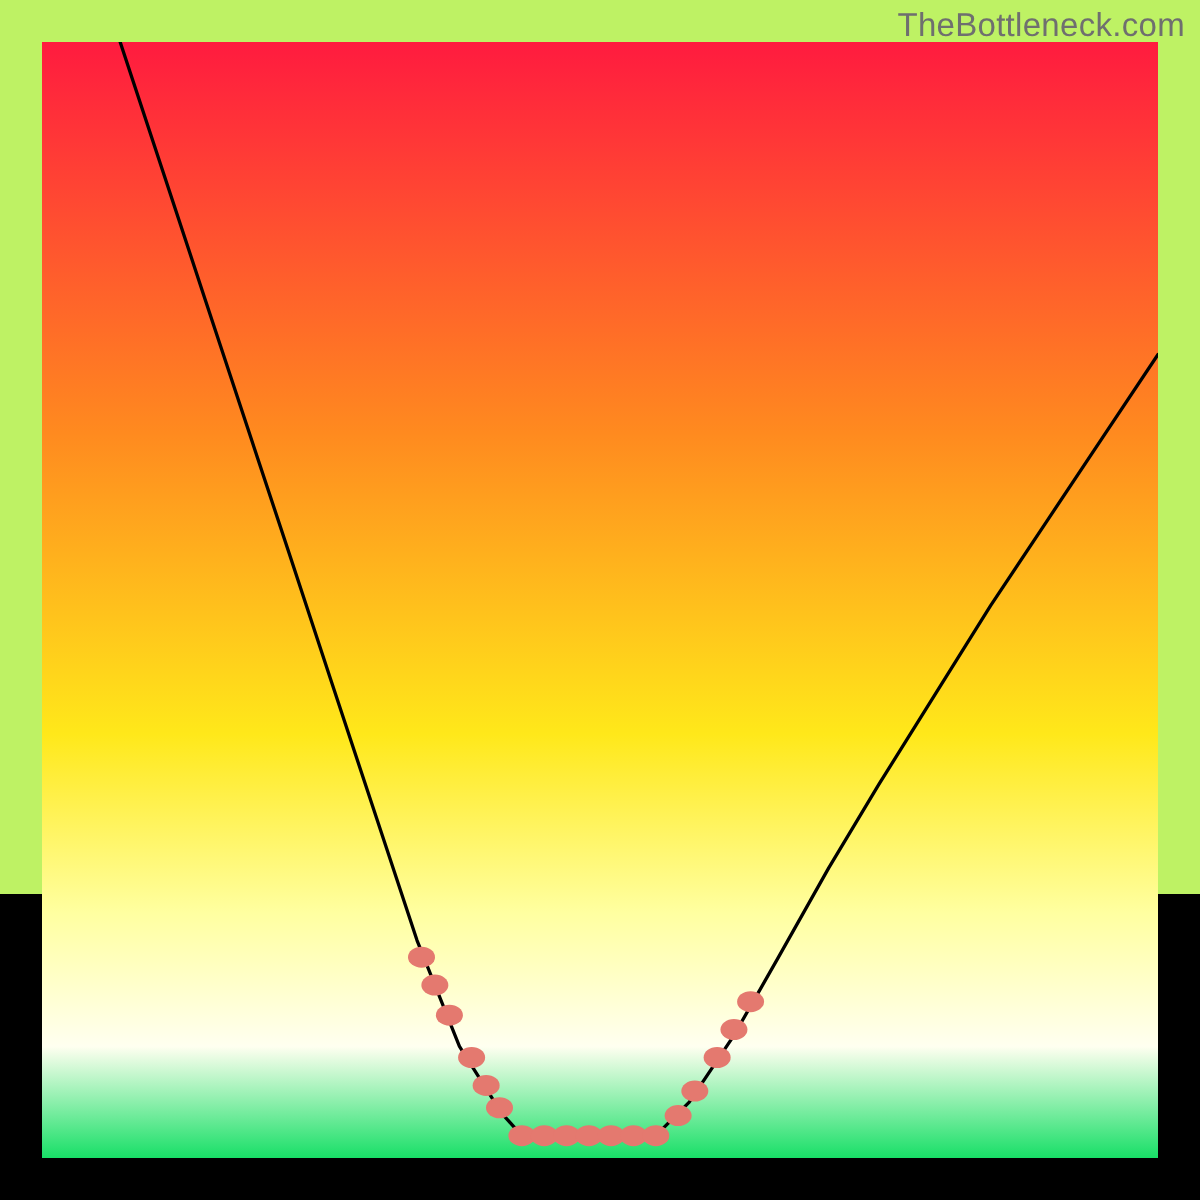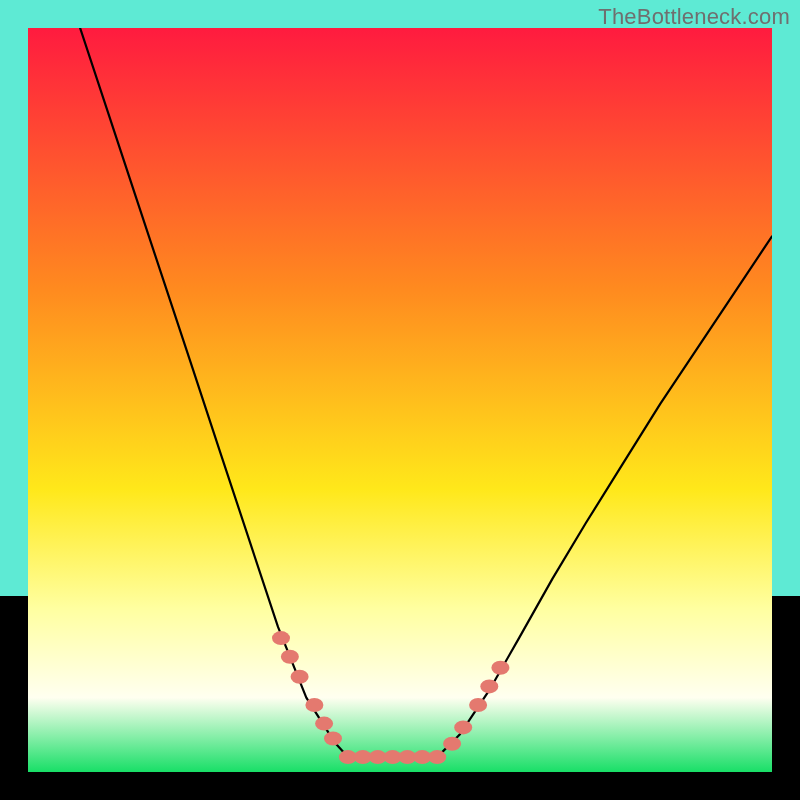--- a/index.html
+++ b/index.html
@@ -8,21 +8,21 @@
     width: 800px;
     height: 800px;
     overflow: hidden;
     background: #000;
     font-family: Arial, Helvetica, sans-serif;
   }
   .frame {
     position: absolute;
     left: 0; top: 0;
     width: 800px; height: 596px;
-    background: #5eead4;
+    background: #bef264;
   }
   .plot {
     position: absolute;
     left: 28px;
     top: 28px;
     width: 744px;
     height: 744px;
     overflow: hidden;
   }
   .plot svg {

